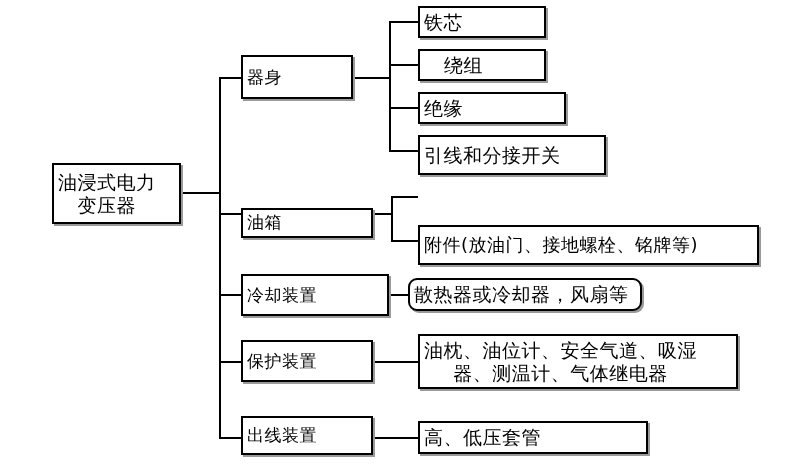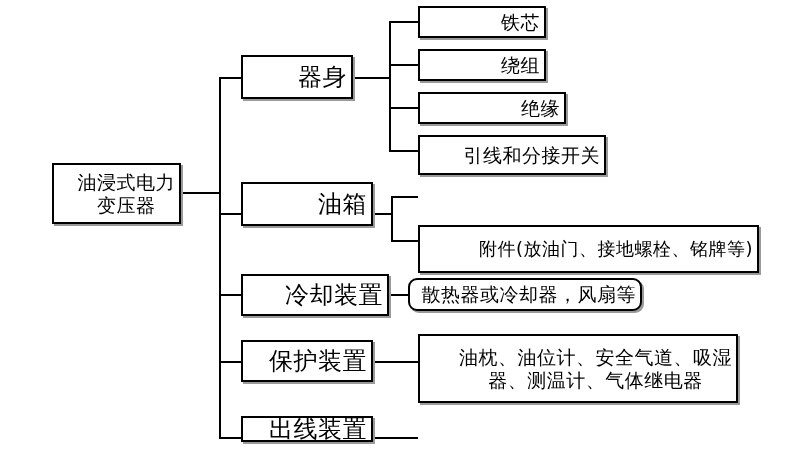--- a/index.html
+++ b/index.html
@@ -17,21 +17,21 @@
     background: #ffffff;
     overflow: hidden;
   }
   .node {
     position: absolute;
     box-sizing: border-box;
     border: 2px solid #000000;
     background: #ffffff;
     display: flex;
     align-items: center;
-    justify-content: flex-end;
+    justify-content: flex-start;
     text-align: center;
     color: #000000;
     line-height: 1.18;
     white-space: pre-line;
     letter-spacing: 0.5px;
     z-index: 2;
   }
   .node.shadow {
     box-shadow: 2px 2px 0 0 #9a9a9a;
   }
@@ -42,21 +42,21 @@
   .line {
     position: absolute;
     background: #000000;
     z-index: 1;
   }
   .line.h { height: 2px; }
   .line.v { width: 2px; }
 
   
   .fs-root  { font-size: 19px; }
-  .fs-l2    { font-size: 24px; padding-left: 8px; }
+  .fs-l2    { font-size: 17px; }
   .fs-l3    { font-size: 19px; }
   .fs-l3-sm { font-size: 18px; }
 </style>
 </head>
 <body>
 
 <div id="canvas">
 
   <div class="line h" style="left:180px; top:192px; width:41px;"></div>
 
@@ -88,60 +88,63 @@
 
   <div class="node shadow fs-root" style="left:52px; top:163px; width:129px; height:61px;">
     <span class="label">油浸式电力
 变压器</span>
   </div>
 
   <div class="node shadow fs-l2" style="left:241px; top:55px; width:112px; height:44px;">
     <span class="label">器身</span>
   </div>
 
-  <div class="node shadow fs-l2" style="left:241px; top:182px; width:132px; height:44px;">
+  <div class="node shadow fs-l2" style="left:241px; top:208px; width:132px; height:30px;font-family:Liberation Serif, serif;">
     <span class="label">油箱</span>
   </div>
 
   <div class="node shadow fs-l2" style="left:241px; top:274px; width:148px; height:42px;">
     <span class="label">冷却装置</span>
   </div>
 
   <div class="node shadow fs-l2" style="left:241px; top:340px; width:132px; height:42px;">
     <span class="label">保护装置</span>
   </div>
 
-  <div class="node shadow fs-l2" style="left:241px; top:416px; width:132px; height:26px;">
+  <div class="node shadow fs-l2" style="left:241px; top:416px; width:132px; height:39px;">
     <span class="label">出线装置</span>
   </div>
 
   <div class="node shadow fs-l3" style="left:418px; top:6px; width:128px; height:32px;">
     <span class="label">铁芯</span>
   </div>
 
   <div class="node shadow fs-l3" style="left:418px; top:49px; width:128px; height:32px;padding-left:20px;">
     <span class="label">绕组</span>
   </div>
 
   <div class="node shadow fs-l3" style="left:418px; top:92px; width:148px; height:32px;">
     <span class="label">绝缘</span>
   </div>
 
   <div class="node shadow fs-l3" style="left:418px; top:135px; width:188px; height:40px;">
     <span class="label">引线和分接开关</span>
   </div>
 
 
-  <div class="node shadow fs-l3-sm" style="left:418px; top:225px; width:341px; height:48px;padding-left:41px;">
+  <div class="node shadow fs-l3-sm" style="left:418px; top:225px; width:341px; height:40px;">
     <span class="label">附件(放油门、接地螺栓、铭牌等)</span>
   </div>
 
   <div class="node shadow fs-l3" style="left:408px; top:278px; width:234px; height:33px;border-radius:9px;">
     <span class="label">散热器或冷却器，风扇等</span>
   </div>
 
-  <div class="node shadow fs-l3" style="left:418px; top:334px; width:320px; height:69px;">
+  <div class="node shadow fs-l3" style="left:418px; top:334px; width:320px; height:55px;">
     <span class="label">油枕、油位计、安全气道、吸湿
 器、测温计、气体继电器</span>
   </div>
 
+  <div class="node shadow fs-l3" style="left:418px; top:421px; width:230px; height:33px;">
+    <span class="label">高、低压套管</span>
+  </div>
 
 </div>
 
 </body></html>

